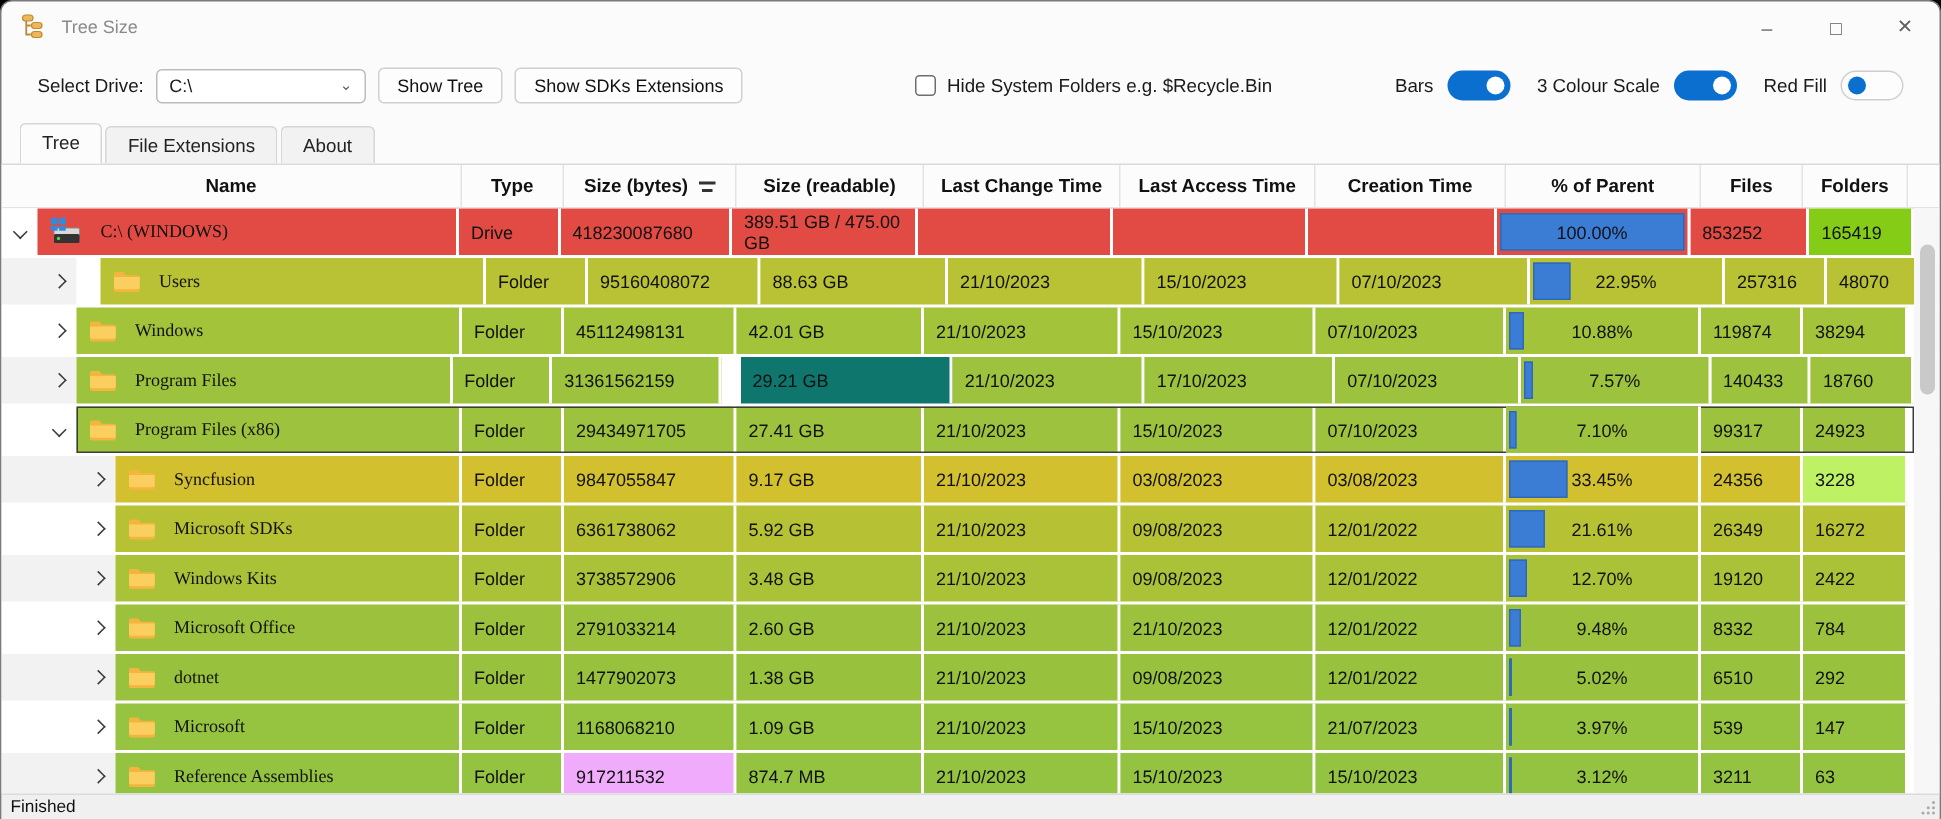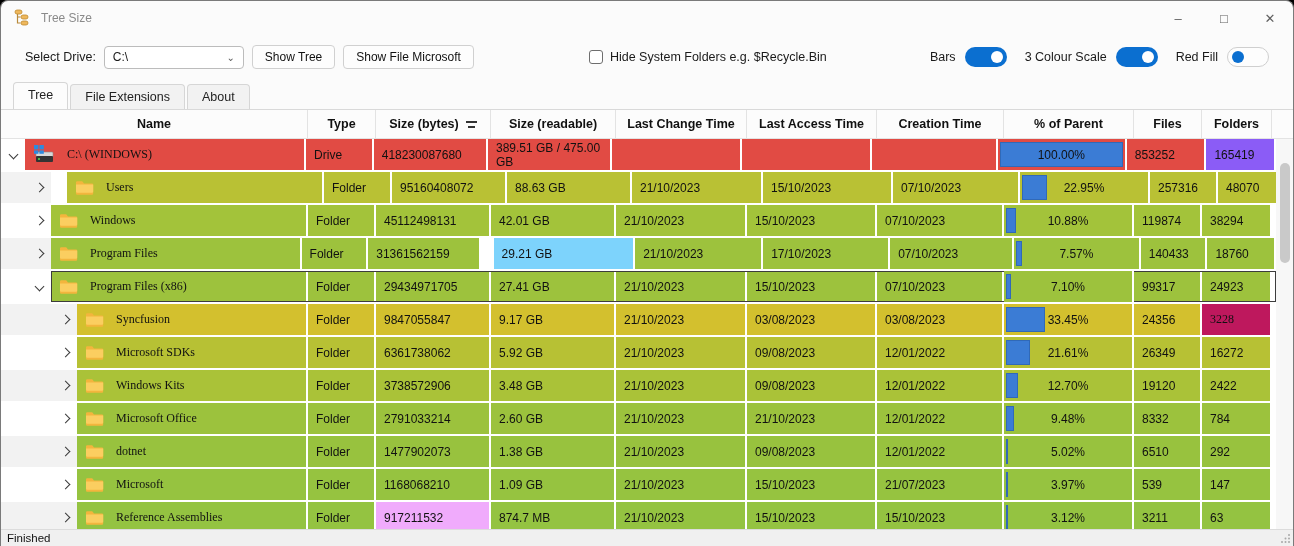--- a/index.html
+++ b/index.html
@@ -101,21 +101,21 @@
     </div>
   </div>
 
   <div class="toolbar">
     <span class="drive-label">Select Drive:</span>
     <div class="drive-select">
       <span>C:\</span>
       <span class="chev">⌄</span>
     </div>
     <div class="tb-btn">Show Tree</div>
-    <div class="tb-btn">Show File Microsoft</div>
+    <div class="tb-btn">Show SDKs Extensions</div>
     <div class="chk-group">
       <div class="checkbox"></div>
       <span>Hide System Folders e.g. $Recycle.Bin</span>
     </div>
     <div class="toggle-group" id="toggles">
         <div class="toggle-item">
           <span class="tlabel">Bars</span>
           <div class="switch on">
             <div class="knob"></div>
           </div>
@@ -216,21 +216,21 @@
             <div class="cell " style="background:#e14b44;width:127px;">
               <span></span>
             </div>
             <div class="cell pct-cell" style="background:#e14b44;width:130px;">
               <div class="pct-bar" style="width:calc(100% - 4px);"></div>
               <span class="pct-text">100.00%</span>
             </div>
             <div class="cell " style="background:#e14b44;width:80px;">
               <span>853252</span>
             </div>
-            <div class="cell " style="background:#8b5cf6;width:70px;">
+            <div class="cell " style="background:#84cc16;width:70px;">
               <span>165419</span>
             </div>
           </div>
         </div>
         <div class="trow">
           <div class="gutter" style="width:50px;background:#f2f2f2;">
             <span class="chevron collapsed"></span>
           </div>
           <div class="cellzone" style="width:1225px;margin-left:16px;">
             <div class="cell name-cell" style="background:#b9c134;width:257px;">
@@ -323,21 +323,21 @@
     <path d="M1 4.6 h17.2 v7 a1.2 1.2 0 0 1 -1.2 1.2 H2.2 a1.2 1.2 0 0 1 -1.2 -1.2 z" fill="#fbce60"></path>
   </svg>
               <span>Program Files</span>
             </div>
             <div class="cell " style="background:#9dc23d;width:68px;">
               <span>Folder</span>
             </div>
             <div class="cell " style="background:#9dc23d;width:115px;">
               <span>31361562159</span>
             </div>
-            <div class="cell " style="background:#7dd3fc;width:145px;margin-left:13px;">
+            <div class="cell " style="background:#0f766e;width:145px;margin-left:13px;">
               <span>29.21 GB</span>
             </div>
             <div class="cell " style="background:#9dc23d;width:131px;">
               <span>21/10/2023</span>
             </div>
             <div class="cell " style="background:#9dc23d;width:130px;">
               <span>17/10/2023</span>
             </div>
             <div class="cell " style="background:#9dc23d;width:127px;">
               <span>07/10/2023</span>
@@ -426,21 +426,21 @@
             <div class="cell " style="background:#d3c02e;width:127px;">
               <span>03/08/2023</span>
             </div>
             <div class="cell pct-cell" style="background:#d3c02e;width:130px;">
               <div class="pct-bar" style="width:calc(33.45% - 4px);"></div>
               <span class="pct-text">33.45%</span>
             </div>
             <div class="cell " style="background:#d3c02e;width:68px;">
               <span>24356</span>
             </div>
-            <div class="cell " style="background:#be185d;width:70px;font-family:Liberation Serif, serif;">
+            <div class="cell " style="background:#bef264;width:70px;">
               <span>3228</span>
             </div>
           </div>
         </div>
         <div class="trow">
           <div class="gutter" style="width:76px;background:#ffffff;">
             <span class="chevron collapsed"></span>
           </div>
           <div class="cellzone" style="width:1199px;">
             <div class="cell name-cell" style="background:#b7c134;width:231px;">

